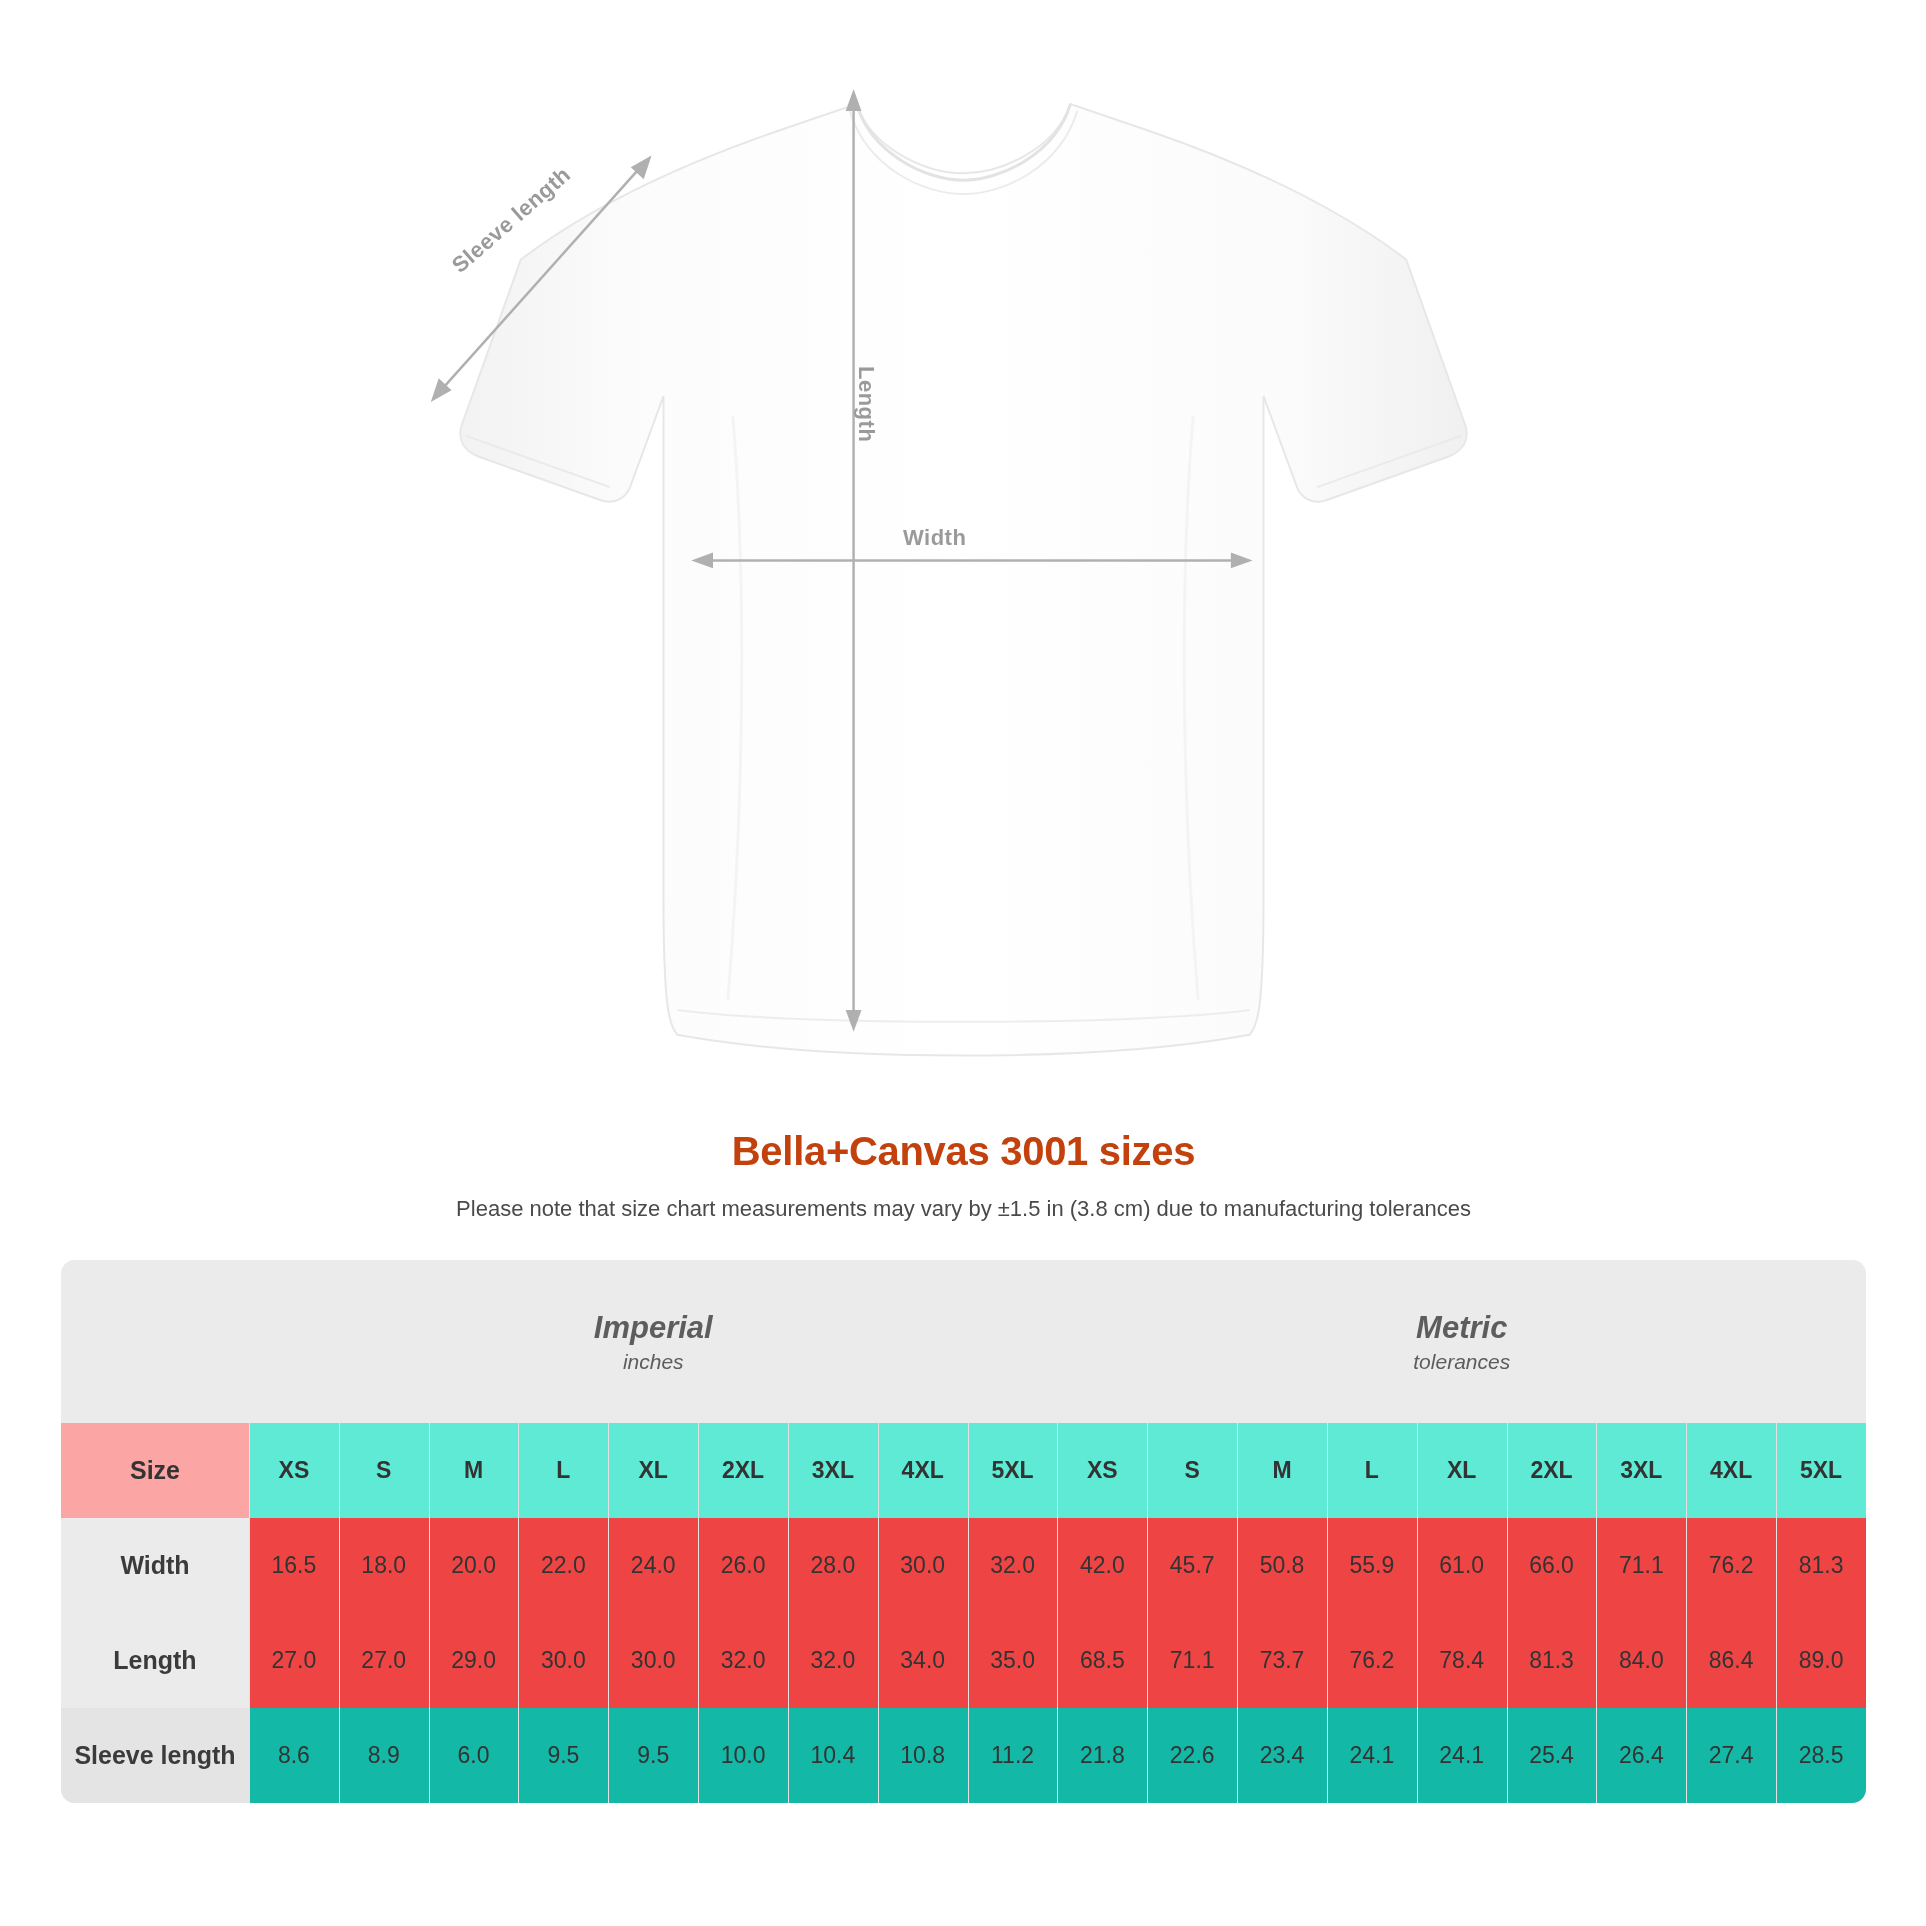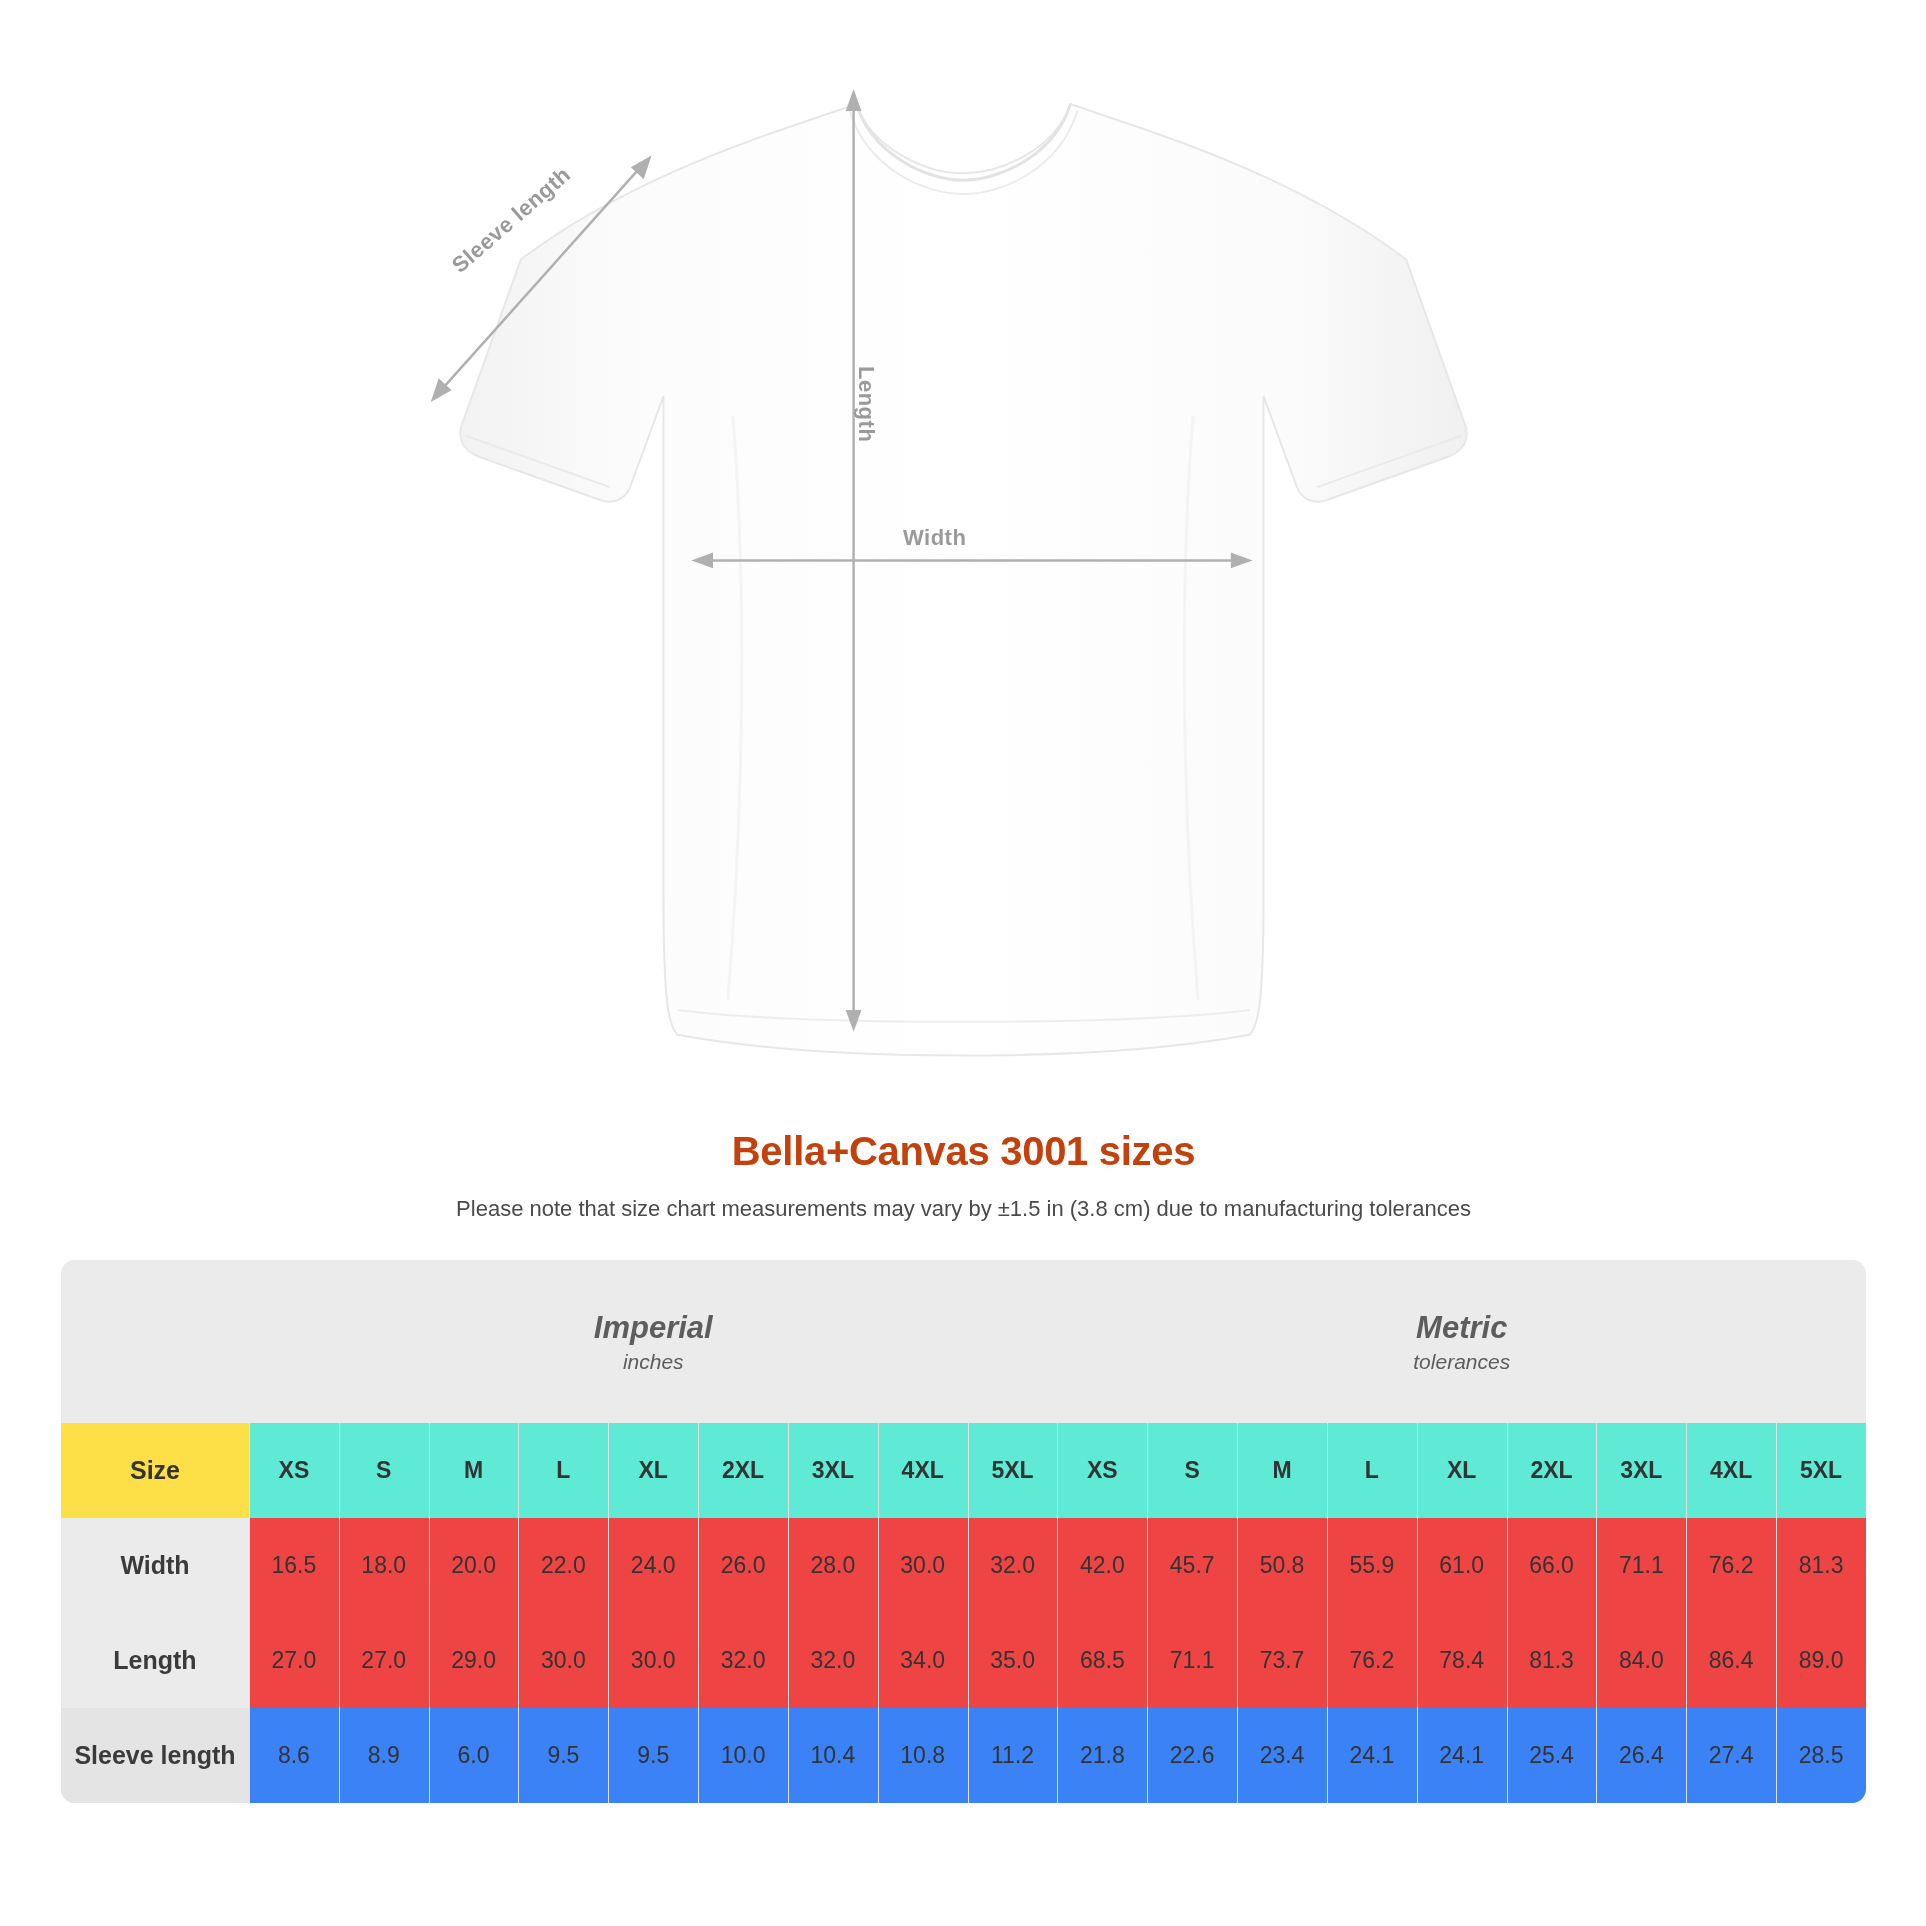--- a/index.html
+++ b/index.html
@@ -116,30 +116,30 @@
     margin-top: 4px;
   }
   .hdr-row td {
     height: 93px;
     font-weight: bold;
     color: #4a4a4a;
     font-size: 24px;
     background: #5eead4;
   }
   .hdr-row td.rowlabel {
-    background: #fde047;
+    background: #fca5a5;
     font-size: 25px;
   }
   .data-row td {
     height: 93px;
     background: #ef4444;
     color: #333333;
   }
   .data-row.alt td {
-    background: #3b82f6;
+    background: #14b8a6;
   }
   .data-row td.rowlabel {
     background: #ebebeb;
     font-weight: bold;
     font-size: 25px;
     color: #3b3b3b;
   }
   .data-row.alt td.rowlabel {
     background: #e4e4e4;
   }

